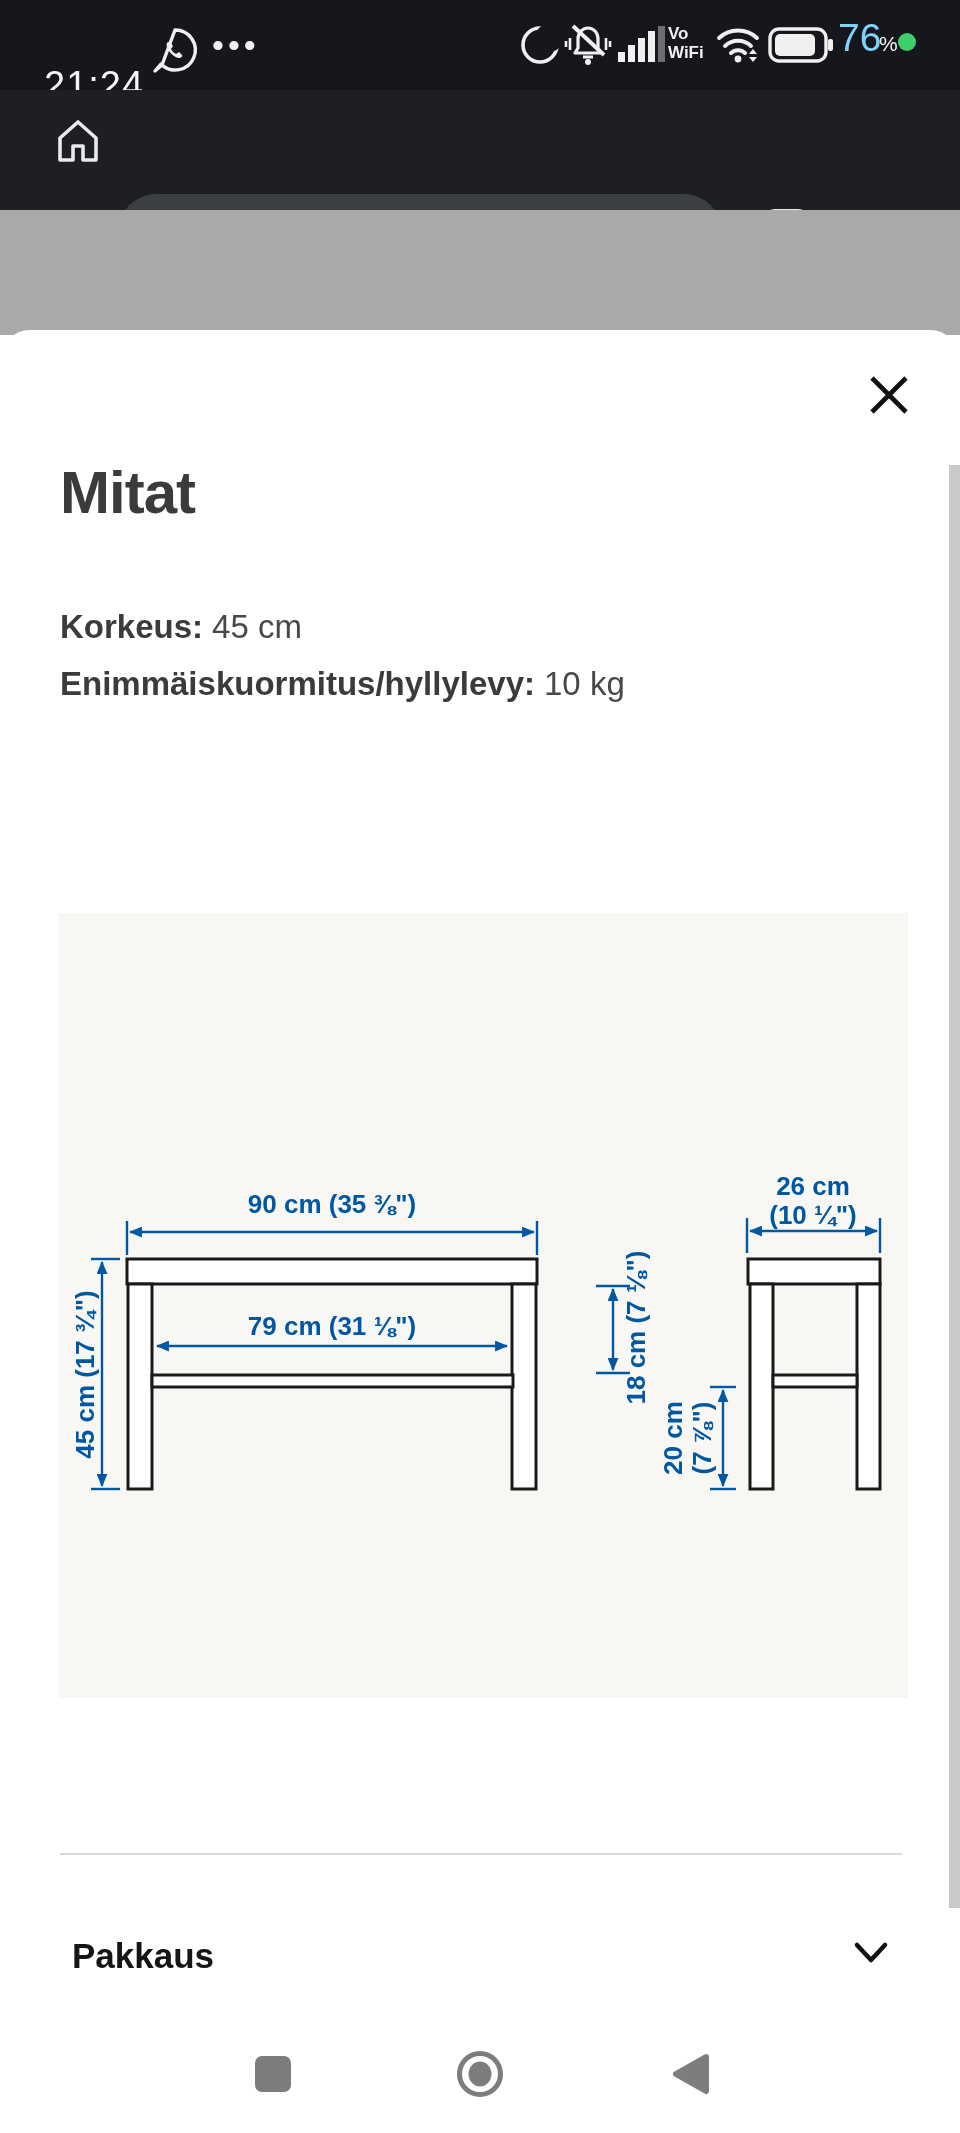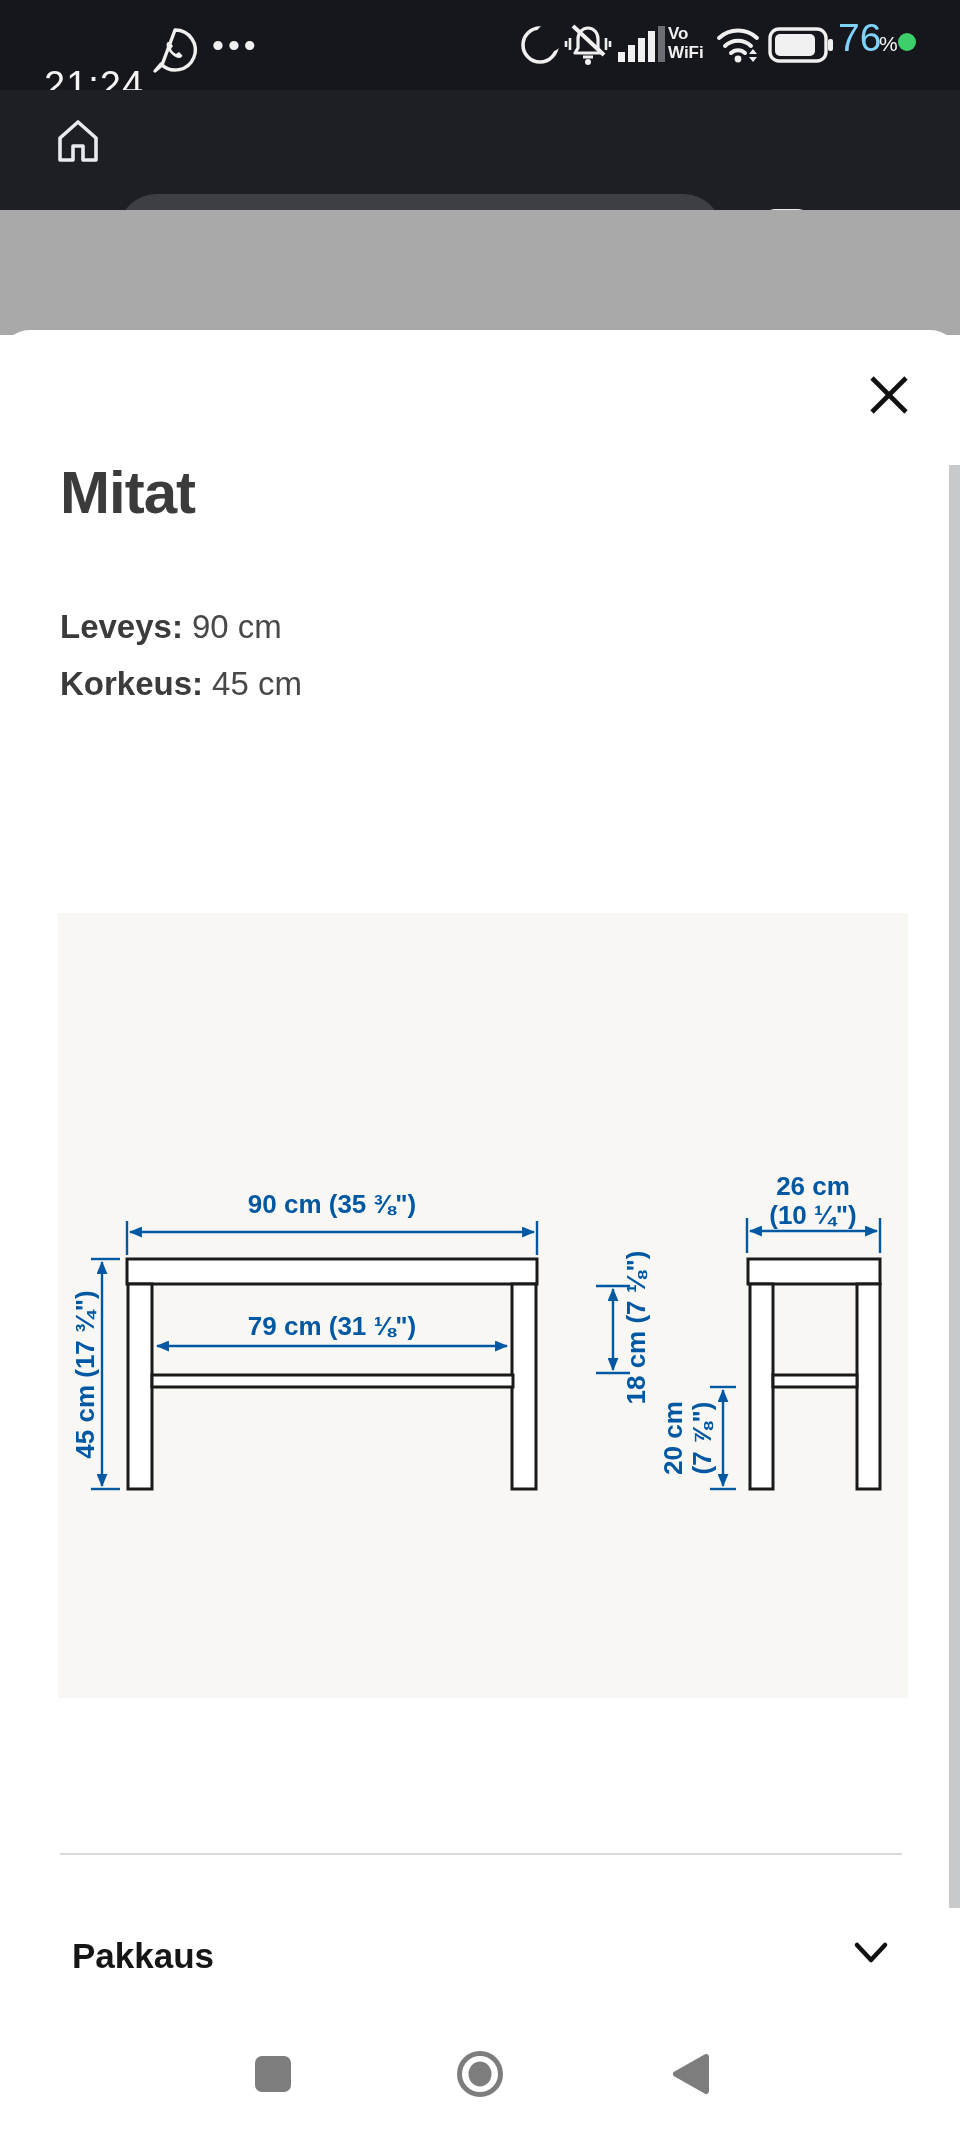--- a/index.html
+++ b/index.html
@@ -152,24 +152,24 @@
 
     <svg id="close-btn" class="abs" viewBox="0 0 54 54">
       <line x1="10" y1="10" x2="44" y2="44" stroke="#111" stroke-width="4.6"></line>
       <line x1="44" y1="10" x2="10" y2="44" stroke="#111" stroke-width="4.6"></line>
     </svg>
 
     <h1 id="modal-title" class="abs">Mitat</h1>
 
     <div id="spec-list" class="abs">
       <div class="spec-row">
-        <span class="spec-label">Leveys:</span><span>90 cm</span>
+        <span class="spec-label">Korkeus:</span><span>45 cm</span>
       </div>
       <div class="spec-row">
-        <span class="spec-label">Korkeus:</span><span>45 cm</span>
+        <span class="spec-label">Enimmäiskuormitus/hyllylevy:</span><span>10 kg</span>
       </div>
     </div>
 
     <div id="drawing" class="abs">
       <svg id="draw-svg" width="850" height="785" viewBox="0 0 850 785">
         <defs>
           <marker id="arr" viewBox="0 0 12 10" refX="11" refY="5" markerWidth="13" markerHeight="11" markerUnits="userSpaceOnUse" orient="auto-start-reverse">
             <path d="M0,0 L12,5 L0,10 z" fill="#0058a3"></path>
           </marker>
         </defs>

